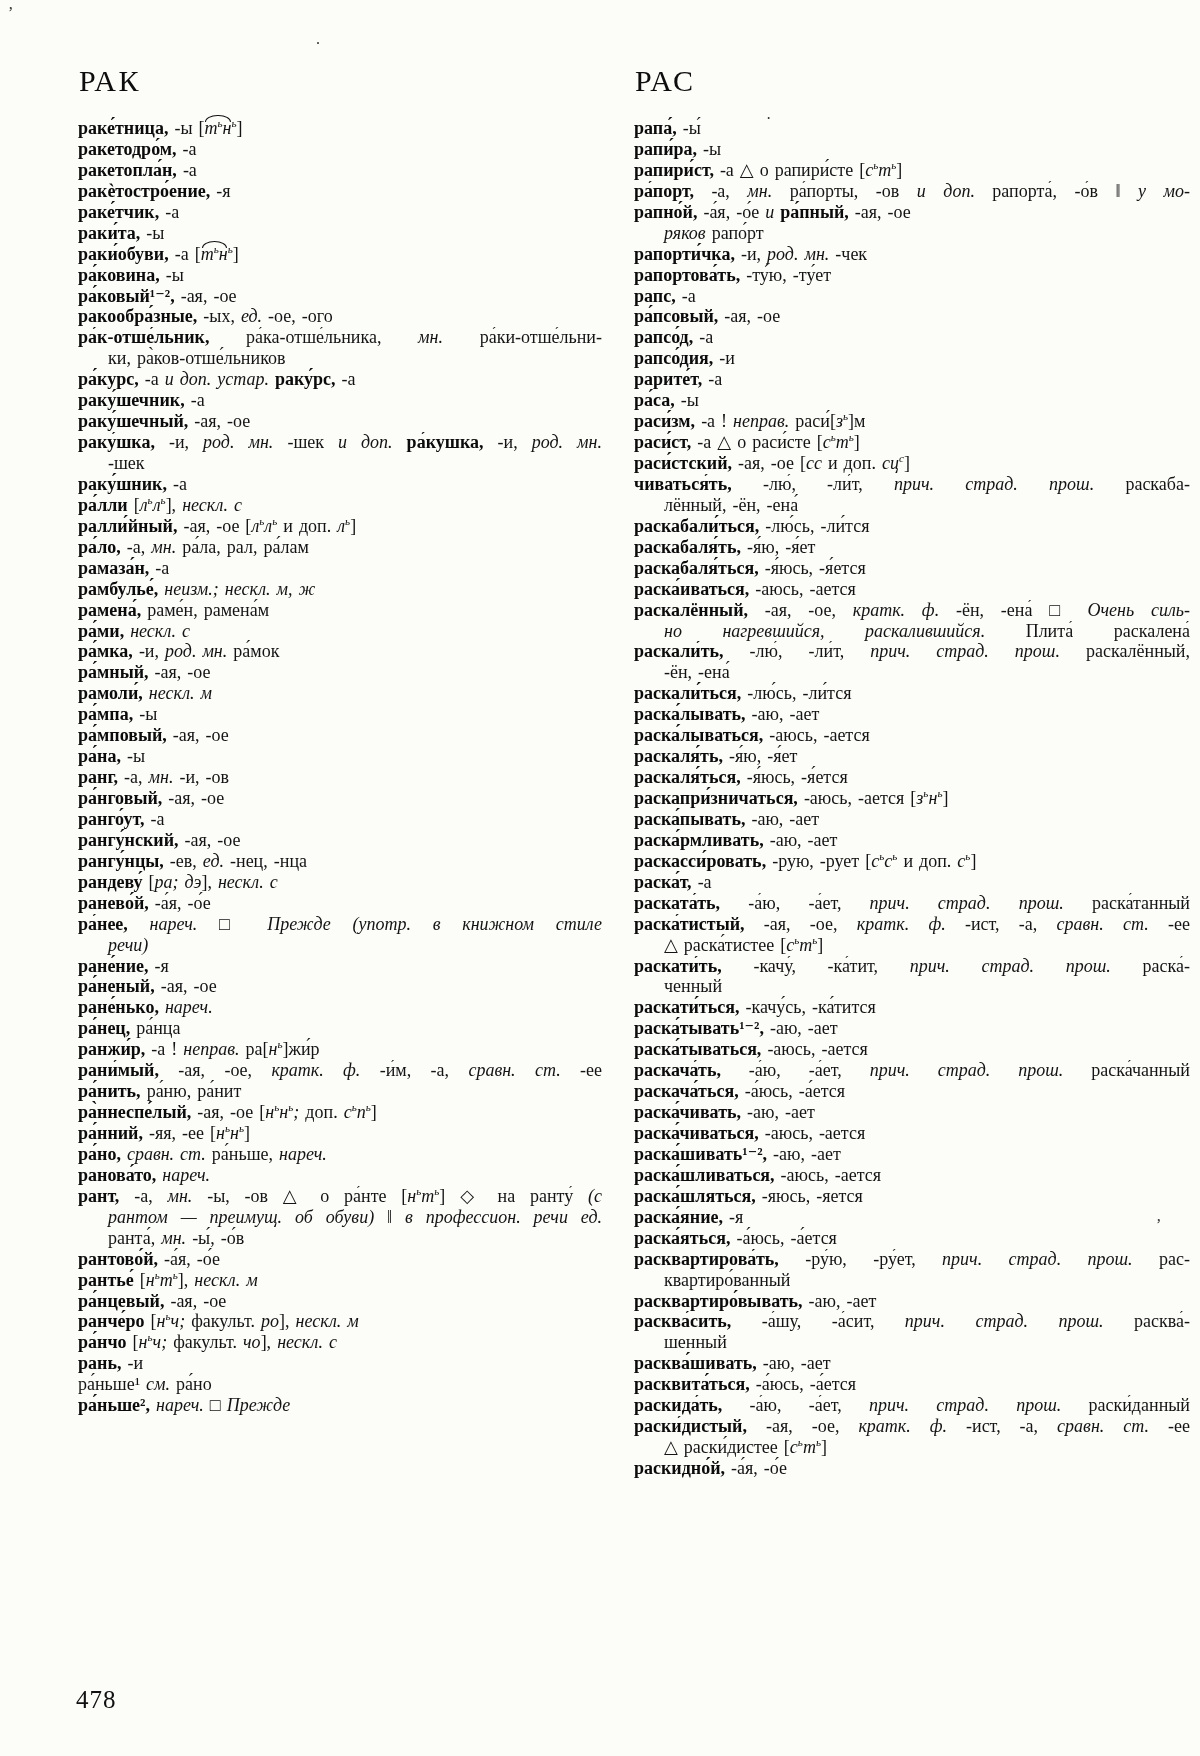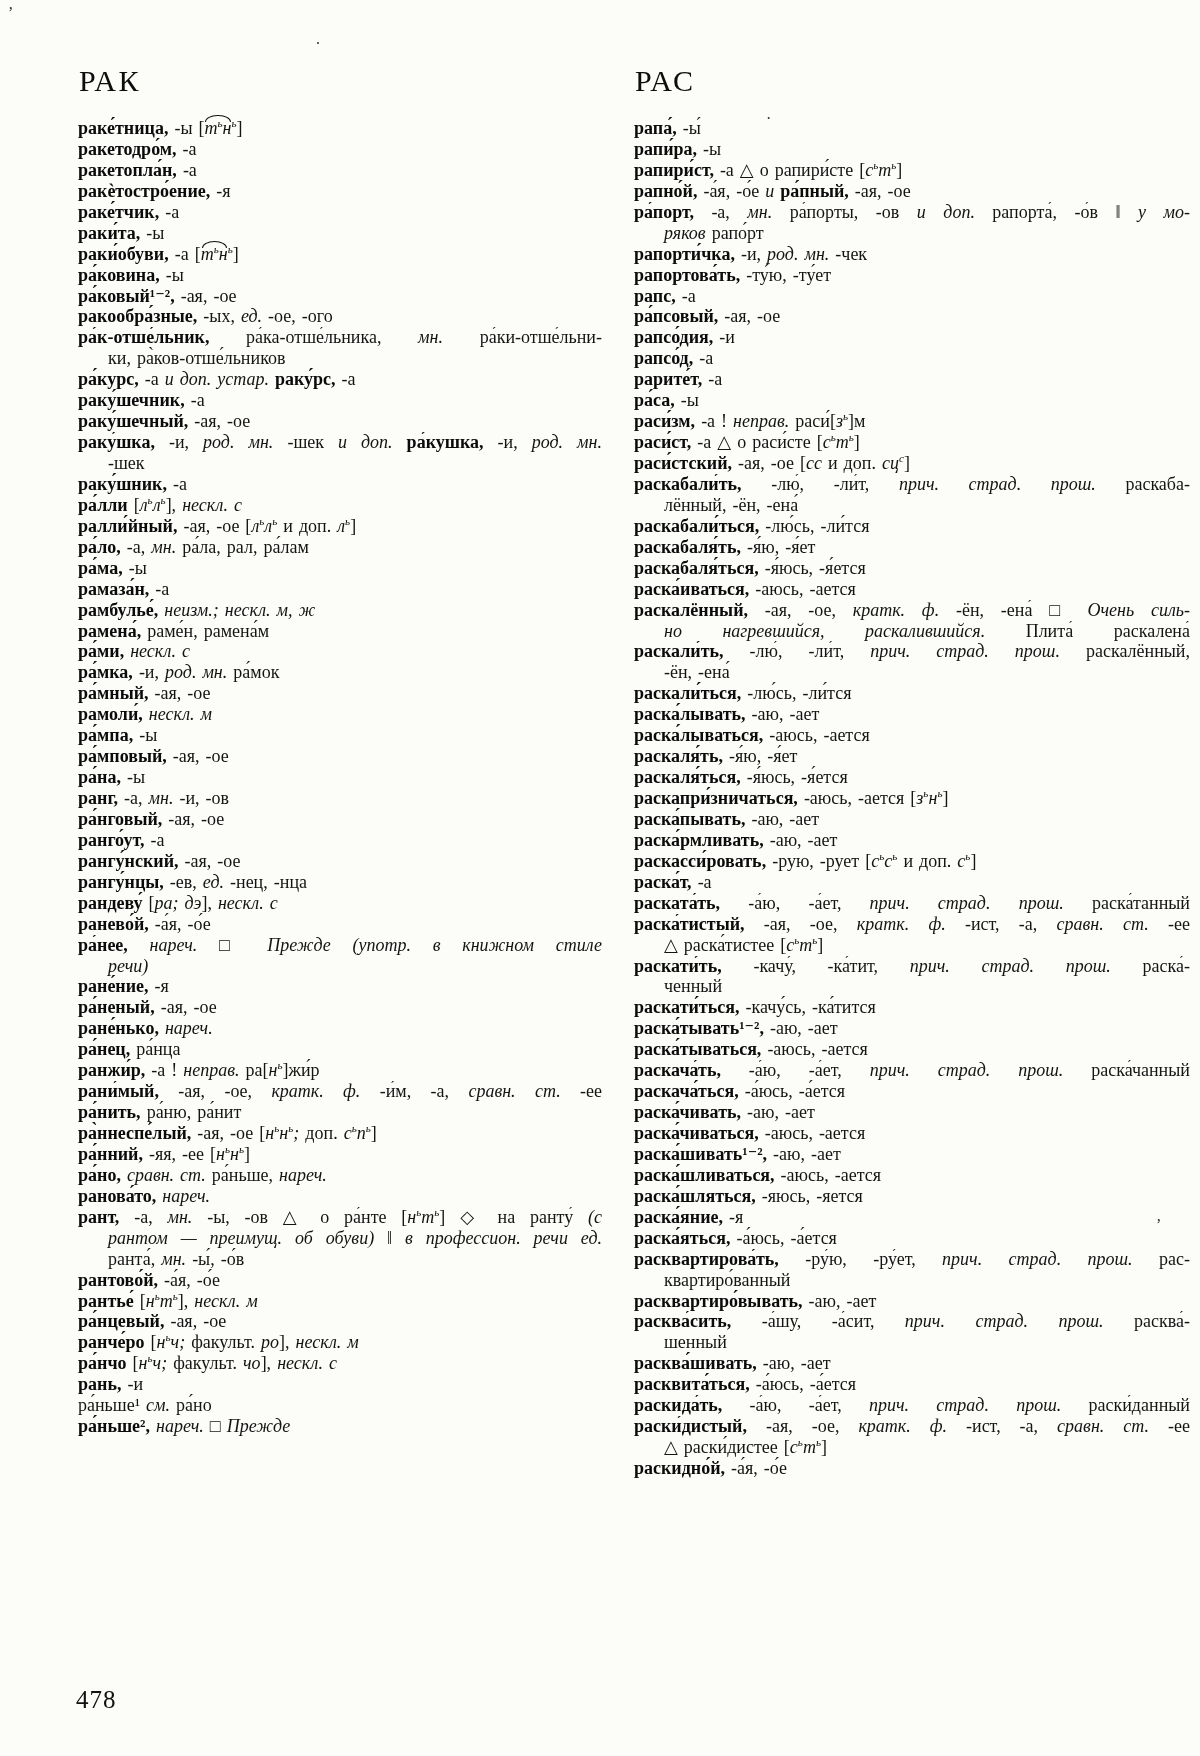--- a/index.html
+++ b/index.html
@@ -58,21 +58,20 @@
         <div class="line ind"><span class="s-r">ки, ра̀ков-отше́льников</span></div>
         <div class="line"><span class="s-b">ра́курс,</span><span class="s-r"> -а </span><span class="s-i">и доп. устар.</span><span class="s-b"> раку́рс,</span><span class="s-r"> -а</span></div>
         <div class="line"><span class="s-b">раку́шечник,</span><span class="s-r"> -а</span></div>
         <div class="line"><span class="s-b">раку́шечный,</span><span class="s-r"> -ая, -ое</span></div>
         <div class="line just"><span class="s-b">раку́шка,</span><span class="s-r"> -и, </span><span class="s-i">род. мн.</span><span class="s-r"> -шек </span><span class="s-i">и доп.</span><span class="s-b"> ра́кушка,</span><span class="s-r"> -и, </span><span class="s-i">род. мн.</span></div>
         <div class="line ind"><span class="s-r">-шек</span></div>
         <div class="line"><span class="s-b">раку́шник,</span><span class="s-r"> -а</span></div>
         <div class="line"><span class="s-b">ра́лли </span><span class="s-r">[</span><span class="s-i">л<sup>ь</sup>л<sup>ь</sup></span><span class="s-r">], </span><span class="s-i">нескл. с</span></div>
         <div class="line"><span class="s-b">ралли́йный,</span><span class="s-r"> -ая, -ое [</span><span class="s-i">л<sup>ь</sup>л<sup>ь</sup></span><span class="s-r"> и доп. </span><span class="s-i">л<sup>ь</sup></span><span class="s-r">]</span></div>
         <div class="line"><span class="s-b">ра́ло,</span><span class="s-r"> -а, </span><span class="s-i">мн.</span><span class="s-r"> ра́ла, рал, ра́лам</span></div>
-        <div class="line"><span class="s-b">ра́ма,</span><span class="s-r"> -ы</span></div>
         <div class="line"><span class="s-b">рамаза́н,</span><span class="s-r"> -а</span></div>
         <div class="line"><span class="s-b">рамбулье́,</span><span class="s-i"> неизм.; нескл. м, ж</span></div>
         <div class="line"><span class="s-b">рамена́,</span><span class="s-r"> раме́н, рамена́м</span></div>
         <div class="line"><span class="s-b">ра́ми,</span><span class="s-i"> нескл. с</span></div>
         <div class="line"><span class="s-b">ра́мка,</span><span class="s-r"> -и, </span><span class="s-i">род. мн.</span><span class="s-r"> ра́мок</span></div>
         <div class="line"><span class="s-b">ра́мный,</span><span class="s-r"> -ая, -ое</span></div>
         <div class="line"><span class="s-b">рамоли́,</span><span class="s-i"> нескл. м</span></div>
         <div class="line"><span class="s-b">ра́мпа,</span><span class="s-r"> -ы</span></div>
         <div class="line"><span class="s-b">ра́мповый,</span><span class="s-r"> -ая, -ое</span></div>
         <div class="line"><span class="s-b">ра́на,</span><span class="s-r"> -ы</span></div>
@@ -108,35 +107,35 @@
         <div class="line"><span class="s-r">ра́ньше¹ </span><span class="s-i">см.</span><span class="s-r"> ра́но</span></div>
         <div class="line"><span class="s-b">ра́ньше²,</span><span class="s-i"> нареч.</span><span class="s-r"> □ </span><span class="s-i">Прежде</span></div>
       </div>
   </div>
   <div class="col col-right">
     <div class="guide">РАС</div>
     <div class="lines" id="right-lines">
         <div class="line"><span class="s-b">рапа́,</span><span class="s-r"> -ы́</span></div>
         <div class="line"><span class="s-b">рапи́ра,</span><span class="s-r"> -ы</span></div>
         <div class="line"><span class="s-b">рапири́ст,</span><span class="s-r"> -а △ о рапири́сте [</span><span class="s-i">с<sup>ь</sup>т<sup>ь</sup></span><span class="s-r">]</span></div>
+        <div class="line just"><span class="s-b">ра́порт,</span><span class="s-r"> -а, </span><span class="s-i">мн.</span><span class="s-r"> ра́порты, -ов </span><span class="s-i">и доп.</span><span class="s-r"> рапорта́, -о́в ‖ </span><span class="s-i">у мо-</span></div>
         <div class="line"><span class="s-b">рапно́й,</span><span class="s-r"> -а́я, -о́е </span><span class="s-i">и</span><span class="s-b"> ра́пный,</span><span class="s-r"> -ая, -ое</span></div>
-        <div class="line just"><span class="s-b">ра́порт,</span><span class="s-r"> -а, </span><span class="s-i">мн.</span><span class="s-r"> ра́порты, -ов </span><span class="s-i">и доп.</span><span class="s-r"> рапорта́, -о́в ‖ </span><span class="s-i">у мо-</span></div>
         <div class="line ind"><span class="s-i">ряков</span><span class="s-r"> рапо́рт</span></div>
         <div class="line"><span class="s-b">рапорти́чка,</span><span class="s-r"> -и, </span><span class="s-i">род. мн.</span><span class="s-r"> -чек</span></div>
         <div class="line"><span class="s-b">рапортова́ть,</span><span class="s-r"> -ту́ю, -ту́ет</span></div>
         <div class="line"><span class="s-b">рапс,</span><span class="s-r"> -а</span></div>
         <div class="line"><span class="s-b">ра́псовый,</span><span class="s-r"> -ая, -ое</span></div>
+        <div class="line"><span class="s-b">рапсо́д,</span><span class="s-r"> -а</span></div>
         <div class="line"><span class="s-b">рапсо́дия,</span><span class="s-r"> -и</span></div>
-        <div class="line"><span class="s-b">рапсо́д,</span><span class="s-r"> -а</span></div>
         <div class="line"><span class="s-b">рарите́т,</span><span class="s-r"> -а</span></div>
         <div class="line"><span class="s-b">ра́са,</span><span class="s-r"> -ы</span></div>
         <div class="line"><span class="s-b">раси́зм,</span><span class="s-r"> -а ! </span><span class="s-i">неправ.</span><span class="s-r"> раси́[</span><span class="s-i">з<sup>ь</sup></span><span class="s-r">]м</span></div>
         <div class="line"><span class="s-b">раси́ст,</span><span class="s-r"> -а △ о раси́сте [</span><span class="s-i">с<sup>ь</sup>т<sup>ь</sup></span><span class="s-r">]</span></div>
         <div class="line"><span class="s-b">раси́стский,</span><span class="s-r"> -ая, -ое [</span><span class="s-i">сс</span><span class="s-r"> и доп. </span><span class="s-i">сц<sup>с</sup></span><span class="s-r">]</span></div>
-        <div class="line just"><span class="s-b">раскабали́ть,</span><span class="s-r"> -лю́, -ли́т, </span><span class="s-i">прич. страд. прош.</span><span class="s-r"> раскаба-</span></div>
+        <div class="line just"><span class="s-b">чиваться́ть,</span><span class="s-r"> -лю́, -ли́т, </span><span class="s-i">прич. страд. прош.</span><span class="s-r"> раскаба-</span></div>
         <div class="line ind"><span class="s-r">лённый, -ён, -ена́</span></div>
         <div class="line"><span class="s-b">раскабали́ться,</span><span class="s-r"> -лю́сь, -ли́тся</span></div>
         <div class="line"><span class="s-b">раскабаля́ть,</span><span class="s-r"> -я́ю, -я́ет</span></div>
         <div class="line"><span class="s-b">раскабаля́ться,</span><span class="s-r"> -я́юсь, -я́ется</span></div>
         <div class="line"><span class="s-b">раска́иваться,</span><span class="s-r"> -аюсь, -ается</span></div>
         <div class="line just"><span class="s-b">раскалённый,</span><span class="s-r"> -ая, -ое, </span><span class="s-i">кратк. ф.</span><span class="s-r"> -ён, -ена́ □ </span><span class="s-i">Очень силь-</span></div>
         <div class="line ind just"><span class="s-i">но нагревшийся, раскалившийся.</span><span class="s-r"> Плита́ раскалена́</span></div>
         <div class="line just"><span class="s-b">раскали́ть,</span><span class="s-r"> -лю́, -ли́т, </span><span class="s-i">прич. страд. прош.</span><span class="s-r"> раскалённый,</span></div>
         <div class="line ind"><span class="s-r">-ён, -ена́</span></div>
         <div class="line"><span class="s-b">раскали́ться,</span><span class="s-r"> -лю́сь, -ли́тся</span></div>

